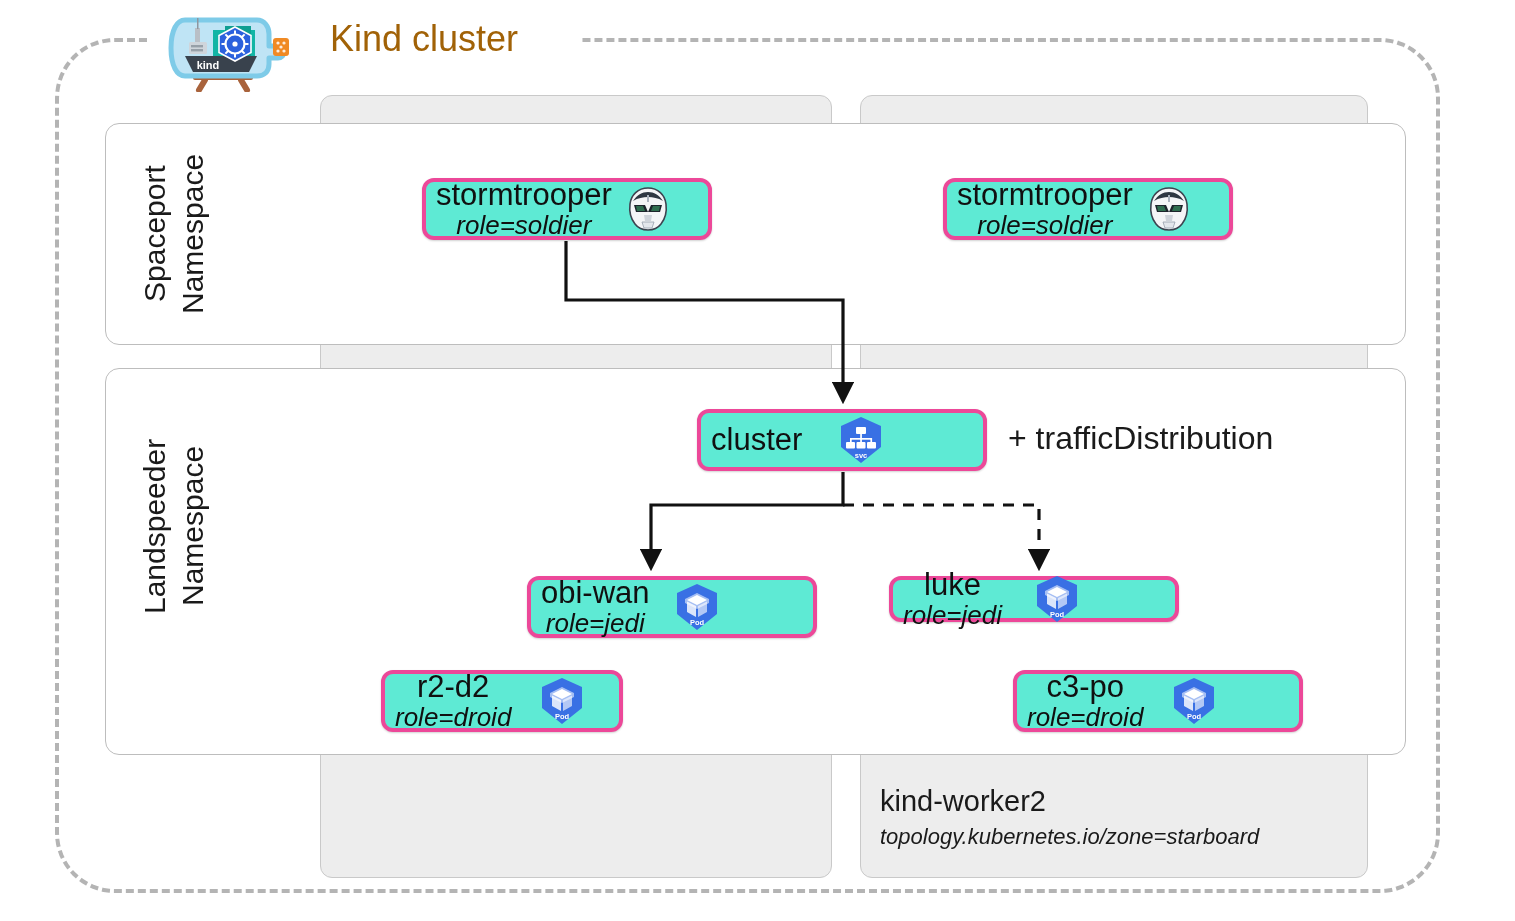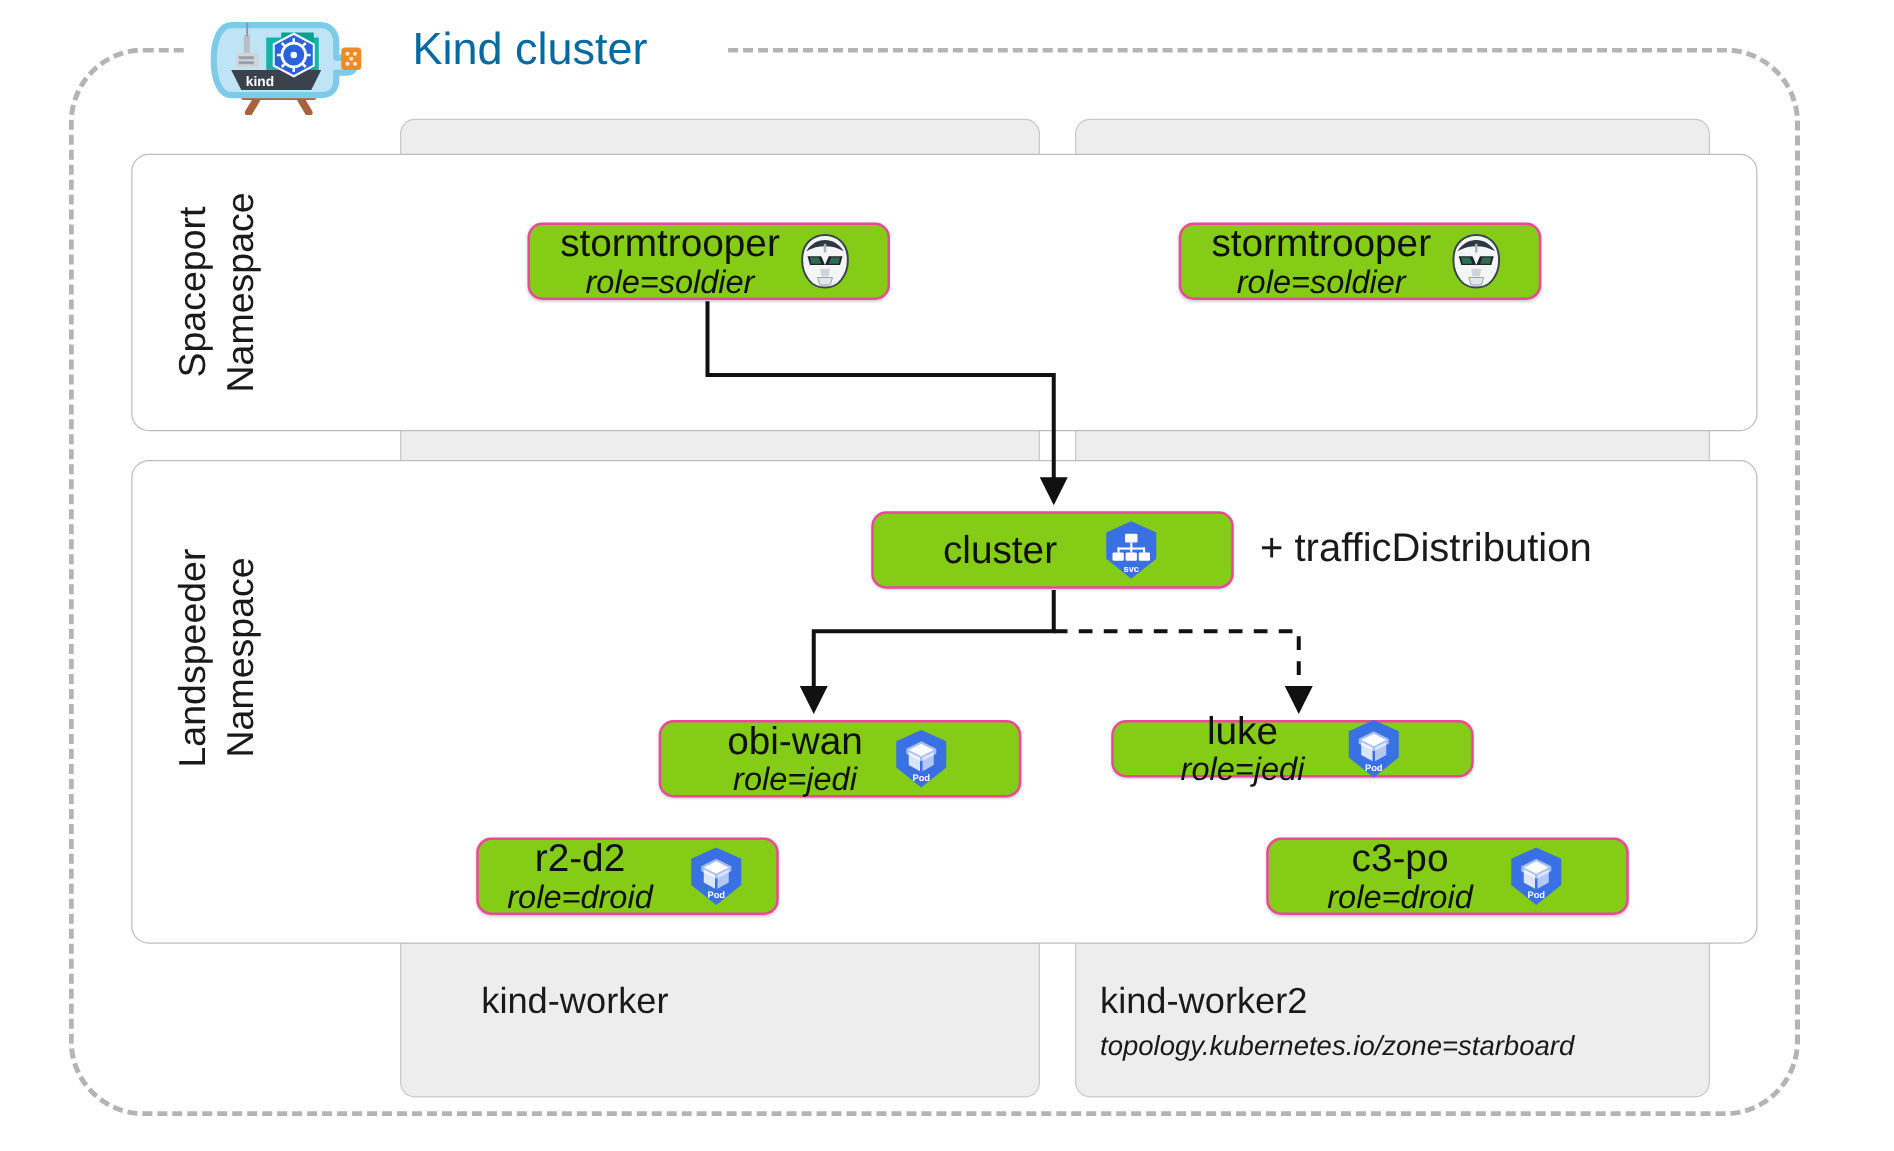--- a/index.html
+++ b/index.html
@@ -10,21 +10,21 @@
 
   
   .cluster-border{
     position:absolute;left:55px;top:38px;width:1385px;height:855px;
     border:4px dashed #b4b4b4;border-radius:60px;box-sizing:border-box;
   }
 
   
   .cluster-title{
     position:absolute;left:330px;top:18px;font-size:36px;font-weight:400;
-    color:#0369a1;letter-spacing:0px;white-space:nowrap;
+    color:#a16207;letter-spacing:0px;white-space:nowrap;
   }
   .title-mask{position:absolute;left:150px;top:12px;width:430px;height:62px;background:#ffffff;}
 
   
   .kind-logo{position:absolute;left:155px;top:8px;width:160px;height:84px;}
 
   
   .node-col{
     position:absolute;background:#ededed;border:1px solid #c9c9c9;
     border-radius:12px;box-sizing:border-box;
@@ -53,22 +53,22 @@
     writing-mode:vertical-rl;transform:rotate(180deg);
     font-size:30px;color:#1a1a1a;text-align:center;white-space:nowrap;
     line-height:1.28;
   }
   #ns-label-spaceport{left:136px;top:131px;height:206px;}
   #ns-label-landspeeder{left:136px;top:376px;height:300px;}
 
   
   .res{
     position:absolute;box-sizing:border-box;
-    background:#84cc16;border:2px solid #ec4899;border-radius:12px;
-    display:flex;align-items:center;justify-content:center;
+    background:#5eead4;border:4px solid #ec4899;border-radius:12px;
+    display:flex;align-items:center;
     box-shadow:0 1px 2px rgba(0,0,0,.18);
   }
   .res-inner{display:flex;align-items:center;gap:10px;padding:0 10px;}
   .res-text{display:flex;flex-direction:column;align-items:center;line-height:1.05;}
   .res-name{font-size:31px;color:#101010;white-space:nowrap;}
   .res-sub{font-size:26px;font-style:italic;color:#101010;white-space:nowrap;margin-top:1px;}
   .res-name.solo{font-size:31px;}
 
   #pod-stormtrooper-1{left:422px;top:178px;width:290px;height:62px;}
   #pod-stormtrooper-2{left:943px;top:178px;width:290px;height:62px;}
@@ -268,21 +268,20 @@
           <path d="M25 13 35 18l-10 5-10-5z"></path>
           <path d="M15 19.5 24 24v11l-9-5z" opacity=".82"></path>
           <path d="M35 19.5 26 24v11l9-5z" opacity=".62"></path>
         </g>
         <text x="25" y="42.5" font-family="Liberation Sans, sans-serif" font-size="7.5" font-weight="bold" fill="#ffffff" text-anchor="middle">Pod</text>
       </svg>
     </div>
   </div>
 
   <div class="node-label" id="node-label-1">
-    <div class="node-name">kind-worker</div>
   </div>
   <div class="node-label" id="node-label-2">
     <div class="node-name">kind-worker2</div>
     <div class="node-zone plain">topology.kubernetes.io/zone=starboard</div>
   </div>
 
   <div class="title-mask"></div>
 
   <svg class="kind-logo" viewBox="0 0 160 84">
     <rect x="38" y="66" width="60" height="6" rx="2" fill="#a9633c"></rect>

